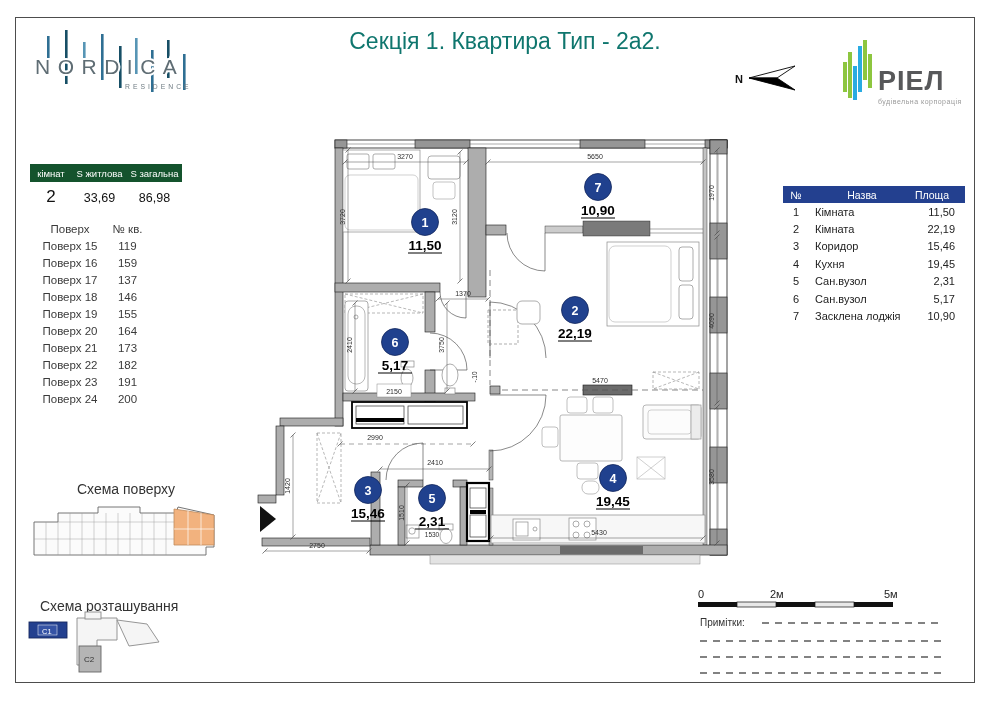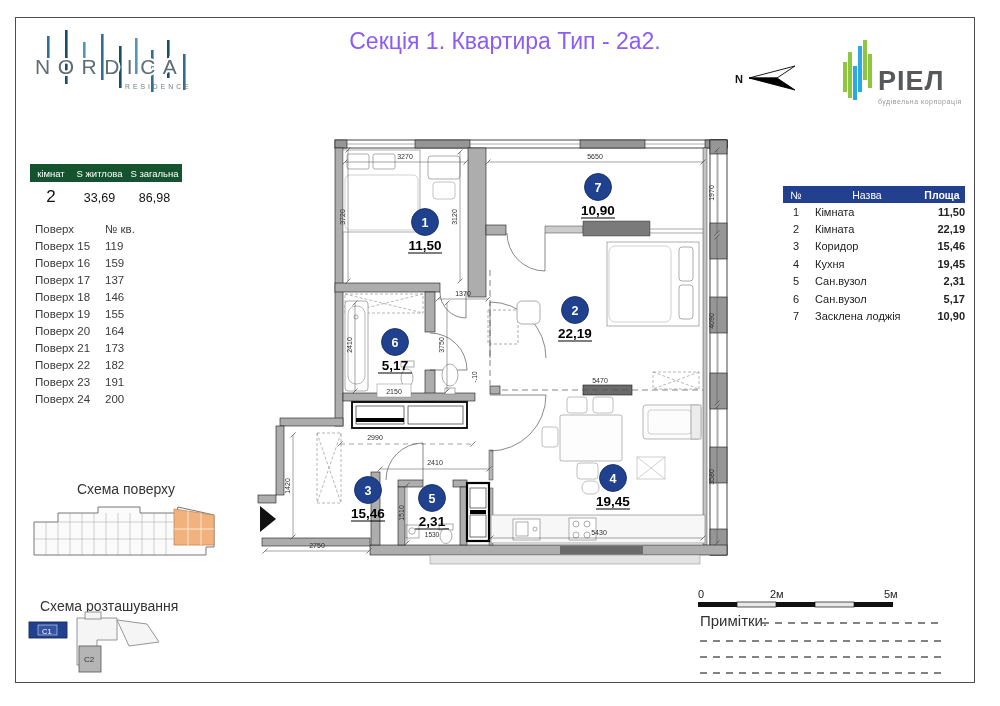--- a/index.html
+++ b/index.html
@@ -1,40 +1,40 @@
 <!DOCTYPE html>
 <html><head>
 <meta charset="utf-8">
 <style>
   html,body{margin:0;padding:0;}
   body{width:1000px;height:706px;position:relative;background:#ffffff;
        font-family:"Liberation Sans",sans-serif;overflow:hidden;}
   .abs{position:absolute;}
   .border-frame{left:15px;top:17px;width:958px;height:664px;border:1px solid #4d4d4d;}
-  .sheet-title{left:280px;top:28px;width:450px;text-align:center;font-size:23px;color:#8b5cf6;}
+  .sheet-title{left:280px;top:28px;width:450px;text-align:center;font-size:23px;color:#0f766e;}
   
   .sum-head{display:flex;background:#14532d;color:#fff;font-size:9.5px;height:18px;align-items:center;}
   .sum-head span{text-align:center;}
   .sum-vals{display:flex;color:#111;margin-top:5px;align-items:baseline;}
   .sum-vals .v1{width:42px;text-align:center;font-size:17px;}
   .sum-vals .v2,.sum-vals .v3{width:55px;text-align:center;font-size:12.5px;}
   
-  .fl-row{display:flex;height:17px;font-size:11.5px;color:#3a3a3a;align-items:center;}
+  .fl-row{display:flex;height:17px;font-size:11.5px;color:#3a3a3a;align-items:center;text-align:center;}
   .fl-c1{width:70px;}
   .fl-c2{width:45px;}
   
   .rt-head{display:flex;background:#23408f;color:#fff;font-size:10.5px;height:17px;align-items:center;}
   .rt-row{display:flex;height:17.4px;font-size:11px;color:#222;align-items:center;}
   .rt-c1{width:26px;text-align:center;}
   .rt-c2{flex:1;text-align:left;padding-left:6px;}
-  .rt-c3{width:46px;text-align:right;padding-right:0;font-weight:bold;}
+  .rt-c3{width:46px;text-align:right;padding-right:10px;}
   .scheme-title{font-size:14px;color:#333;}
   .dash-line{height:2px;background:repeating-linear-gradient(90deg,#828282 0 7px,transparent 7px 13px);}
   .scale-label{font-size:11px;color:#222;}
-  .notes-label{font-size:15px;color:#333;}
+  .notes-label{font-size:10px;color:#333;}
 </style>
 </head>
 <body>
 
 <div class="abs border-frame"></div>
 
 <div class="abs sheet-title">Секція 1. Квартира Тип - 2а2.</div>
 
 <svg class="abs" style="left:33px;top:30px;" width="180" height="72">
   <g>

